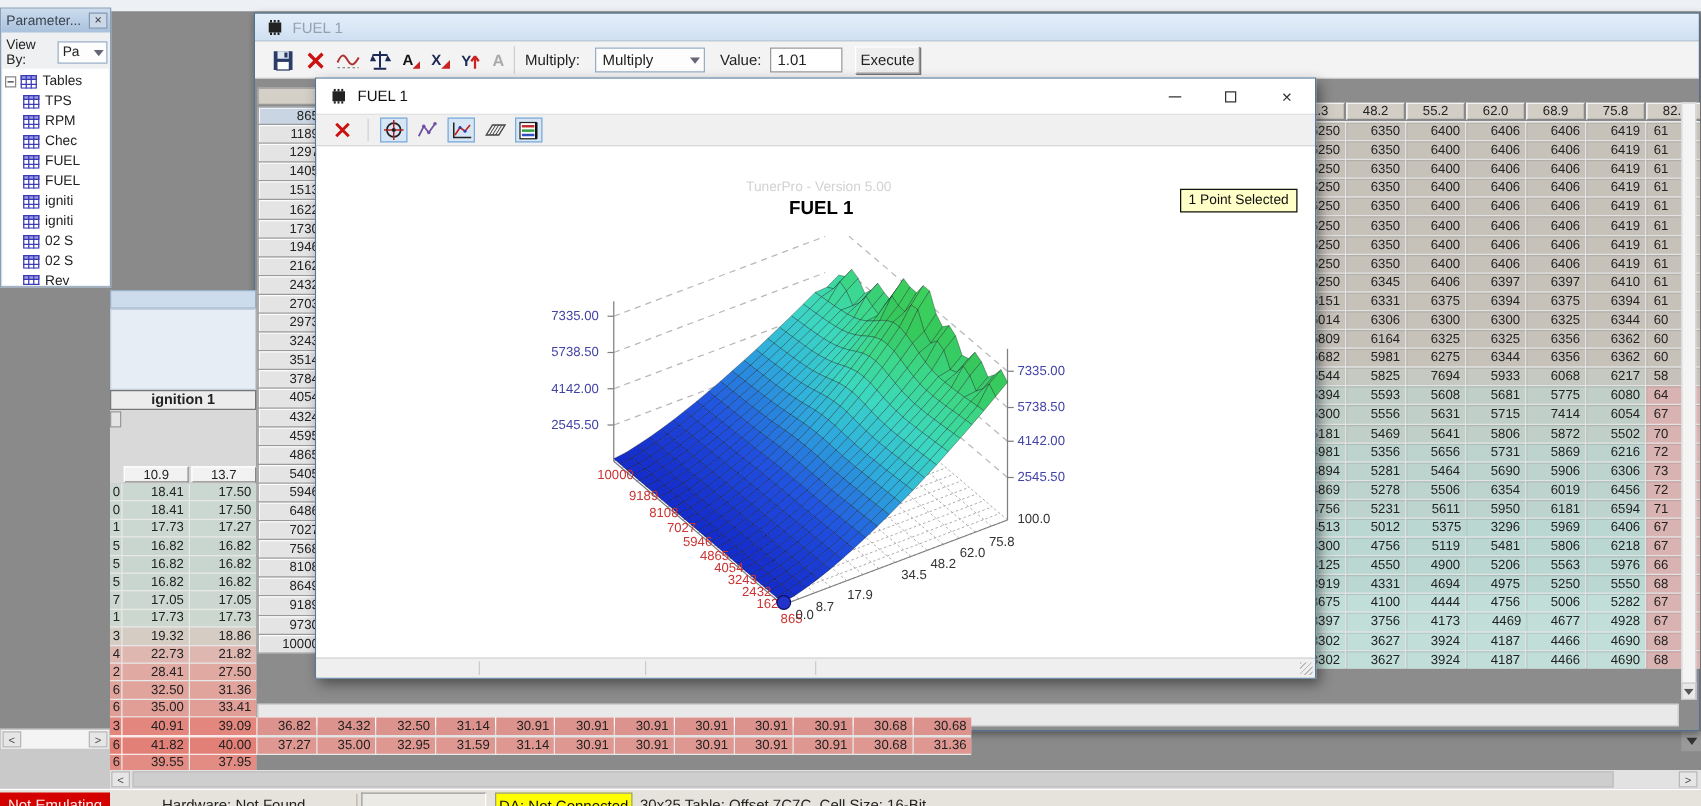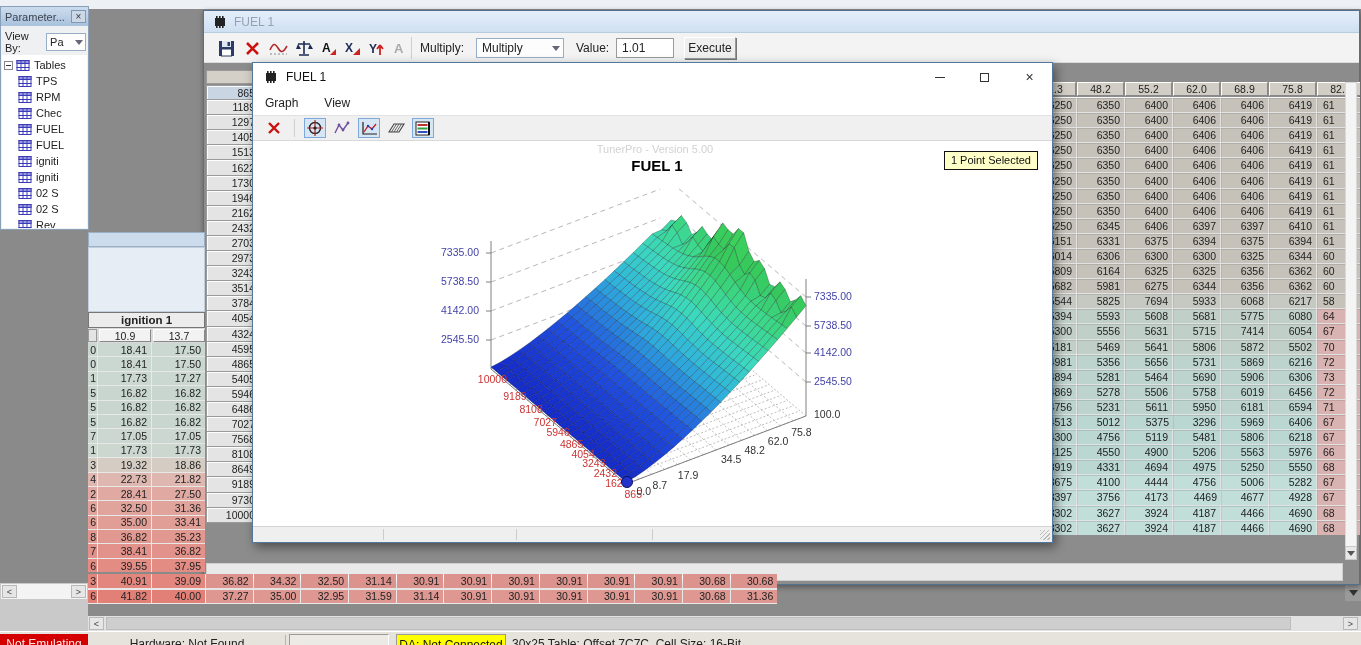--- a/index.html
+++ b/index.html
@@ -76,21 +76,21 @@
                display:flex;align-items:center;justify-content:center;}
 
   
   .ign-pre1{left:88px;top:232px;width:117px;height:15px;background:#cddcec;border:1px solid #9ab0c6;z-index:12;}
   .ign-pre2{left:88px;top:247px;width:117px;height:65px;background:#e7edf4;border:1px solid #c2cedb;z-index:12;}
   .ign-block{left:88px;top:312px;width:117px;z-index:12;}
   .ign-title{height:16px;background:#ececec;border:1px solid #777;display:flex;align-items:center;justify-content:center;
              font-weight:bold;font-size:11.5px;}
   .ign-head{display:flex;gap:2px;padding:1px 0;background:#d9d9d9;}
   .ign-h{height:13px;background:#f2f2f2;border:1px solid #888;border-top-color:#fff;border-left-color:#fff;
-         display:flex;align-items:center;justify-content:center;font-size:10.5px;}
+         display:flex;align-items:center;justify-content:center;font-size:10.5px;margin-top:44px;}
   .ign-rows{display:grid;grid-template-columns:9px 53px 53px;gap:1px;background:rgba(255,255,255,.8);}
   .ign-c{height:13.4px;display:flex;align-items:center;justify-content:flex-end;padding-right:4px;font-size:10.5px;}
   .ign-strip{left:88px;top:574px;height:30px;z-index:12;display:grid;
              grid-template-columns:9px 53px 53px repeat(12,46.7px);gap:1px;background:rgba(255,255,255,.8);}
   .ign-strip .ign-c{height:13.6px;}
 
   
   .graph-window{left:252px;top:62px;width:801px;height:481px;background:#fff;border:1px solid #54789c;
                 box-shadow:3px 4px 10px rgba(0,0,0,.45);z-index:30;}
   .gw-title{height:28px;background:#fff;display:flex;align-items:center;padding-left:10px;font-size:12px;color:#111;}
@@ -518,21 +518,21 @@
             <div class="rt-c" style="background: rgb(189, 211, 205);">4894</div>
             <div class="rt-c" style="background: rgb(189, 211, 205);">5281</div>
             <div class="rt-c" style="background: rgb(189, 211, 205);">5464</div>
             <div class="rt-c" style="background: rgb(189, 211, 205);">5690</div>
             <div class="rt-c" style="background: rgb(189, 211, 205);">5906</div>
             <div class="rt-c" style="background: rgb(189, 211, 205);">6306</div>
             <div class="rt-c rt-part" style="background: rgb(217, 179, 177);">73</div>
             <div class="rt-c" style="background: rgb(189, 211, 205);">4869</div>
             <div class="rt-c" style="background: rgb(189, 211, 205);">5278</div>
             <div class="rt-c" style="background: rgb(189, 211, 205);">5506</div>
-            <div class="rt-c" style="background: rgb(189, 211, 205);">5758</div>
+            <div class="rt-c" style="background: rgb(189, 211, 205);">6354</div>
             <div class="rt-c" style="background: rgb(189, 211, 205);">6019</div>
             <div class="rt-c" style="background: rgb(189, 211, 205);">6456</div>
             <div class="rt-c rt-part" style="background: rgb(217, 179, 177);">72</div>
             <div class="rt-c" style="background: rgb(189, 211, 205);">4756</div>
             <div class="rt-c" style="background: rgb(189, 211, 205);">5231</div>
             <div class="rt-c" style="background: rgb(189, 211, 205);">5611</div>
             <div class="rt-c" style="background: rgb(189, 211, 205);">5950</div>
             <div class="rt-c" style="background: rgb(189, 211, 205);">6181</div>
             <div class="rt-c" style="background: rgb(189, 211, 205);">6594</div>
             <div class="rt-c rt-part" style="background: rgb(217, 179, 177);">71</div>
@@ -711,24 +711,20 @@
       <span class="t">FUEL 1</span>
       <span class="gw-btn">
           <span class="gw-min-glyph"></span>
         </span>
       <span class="gw-btn">
           <span class="gw-max-glyph"></span>
         </span>
       <span class="gw-btn">
           <span class="gw-close-glyph">×</span>
         </span>
-    </div>
-    <div class="gw-menu">
-      <span>Graph</span>
-      <span>View</span>
     </div>
     <div class="gw-toolbar">
       <span class="gw-tool">
         <svg width="14" height="14" viewBox="0 0 14 14">
             <path d="M2 2 L12 12 M12 2 L2 12" stroke="#cc1111" stroke-width="2.4"></path>
           </svg>
       </span>
       <span class="gw-tbsep"></span>
       <span class="gw-tool boxed">
         <svg width="16" height="16" viewBox="0 0 16 16">

